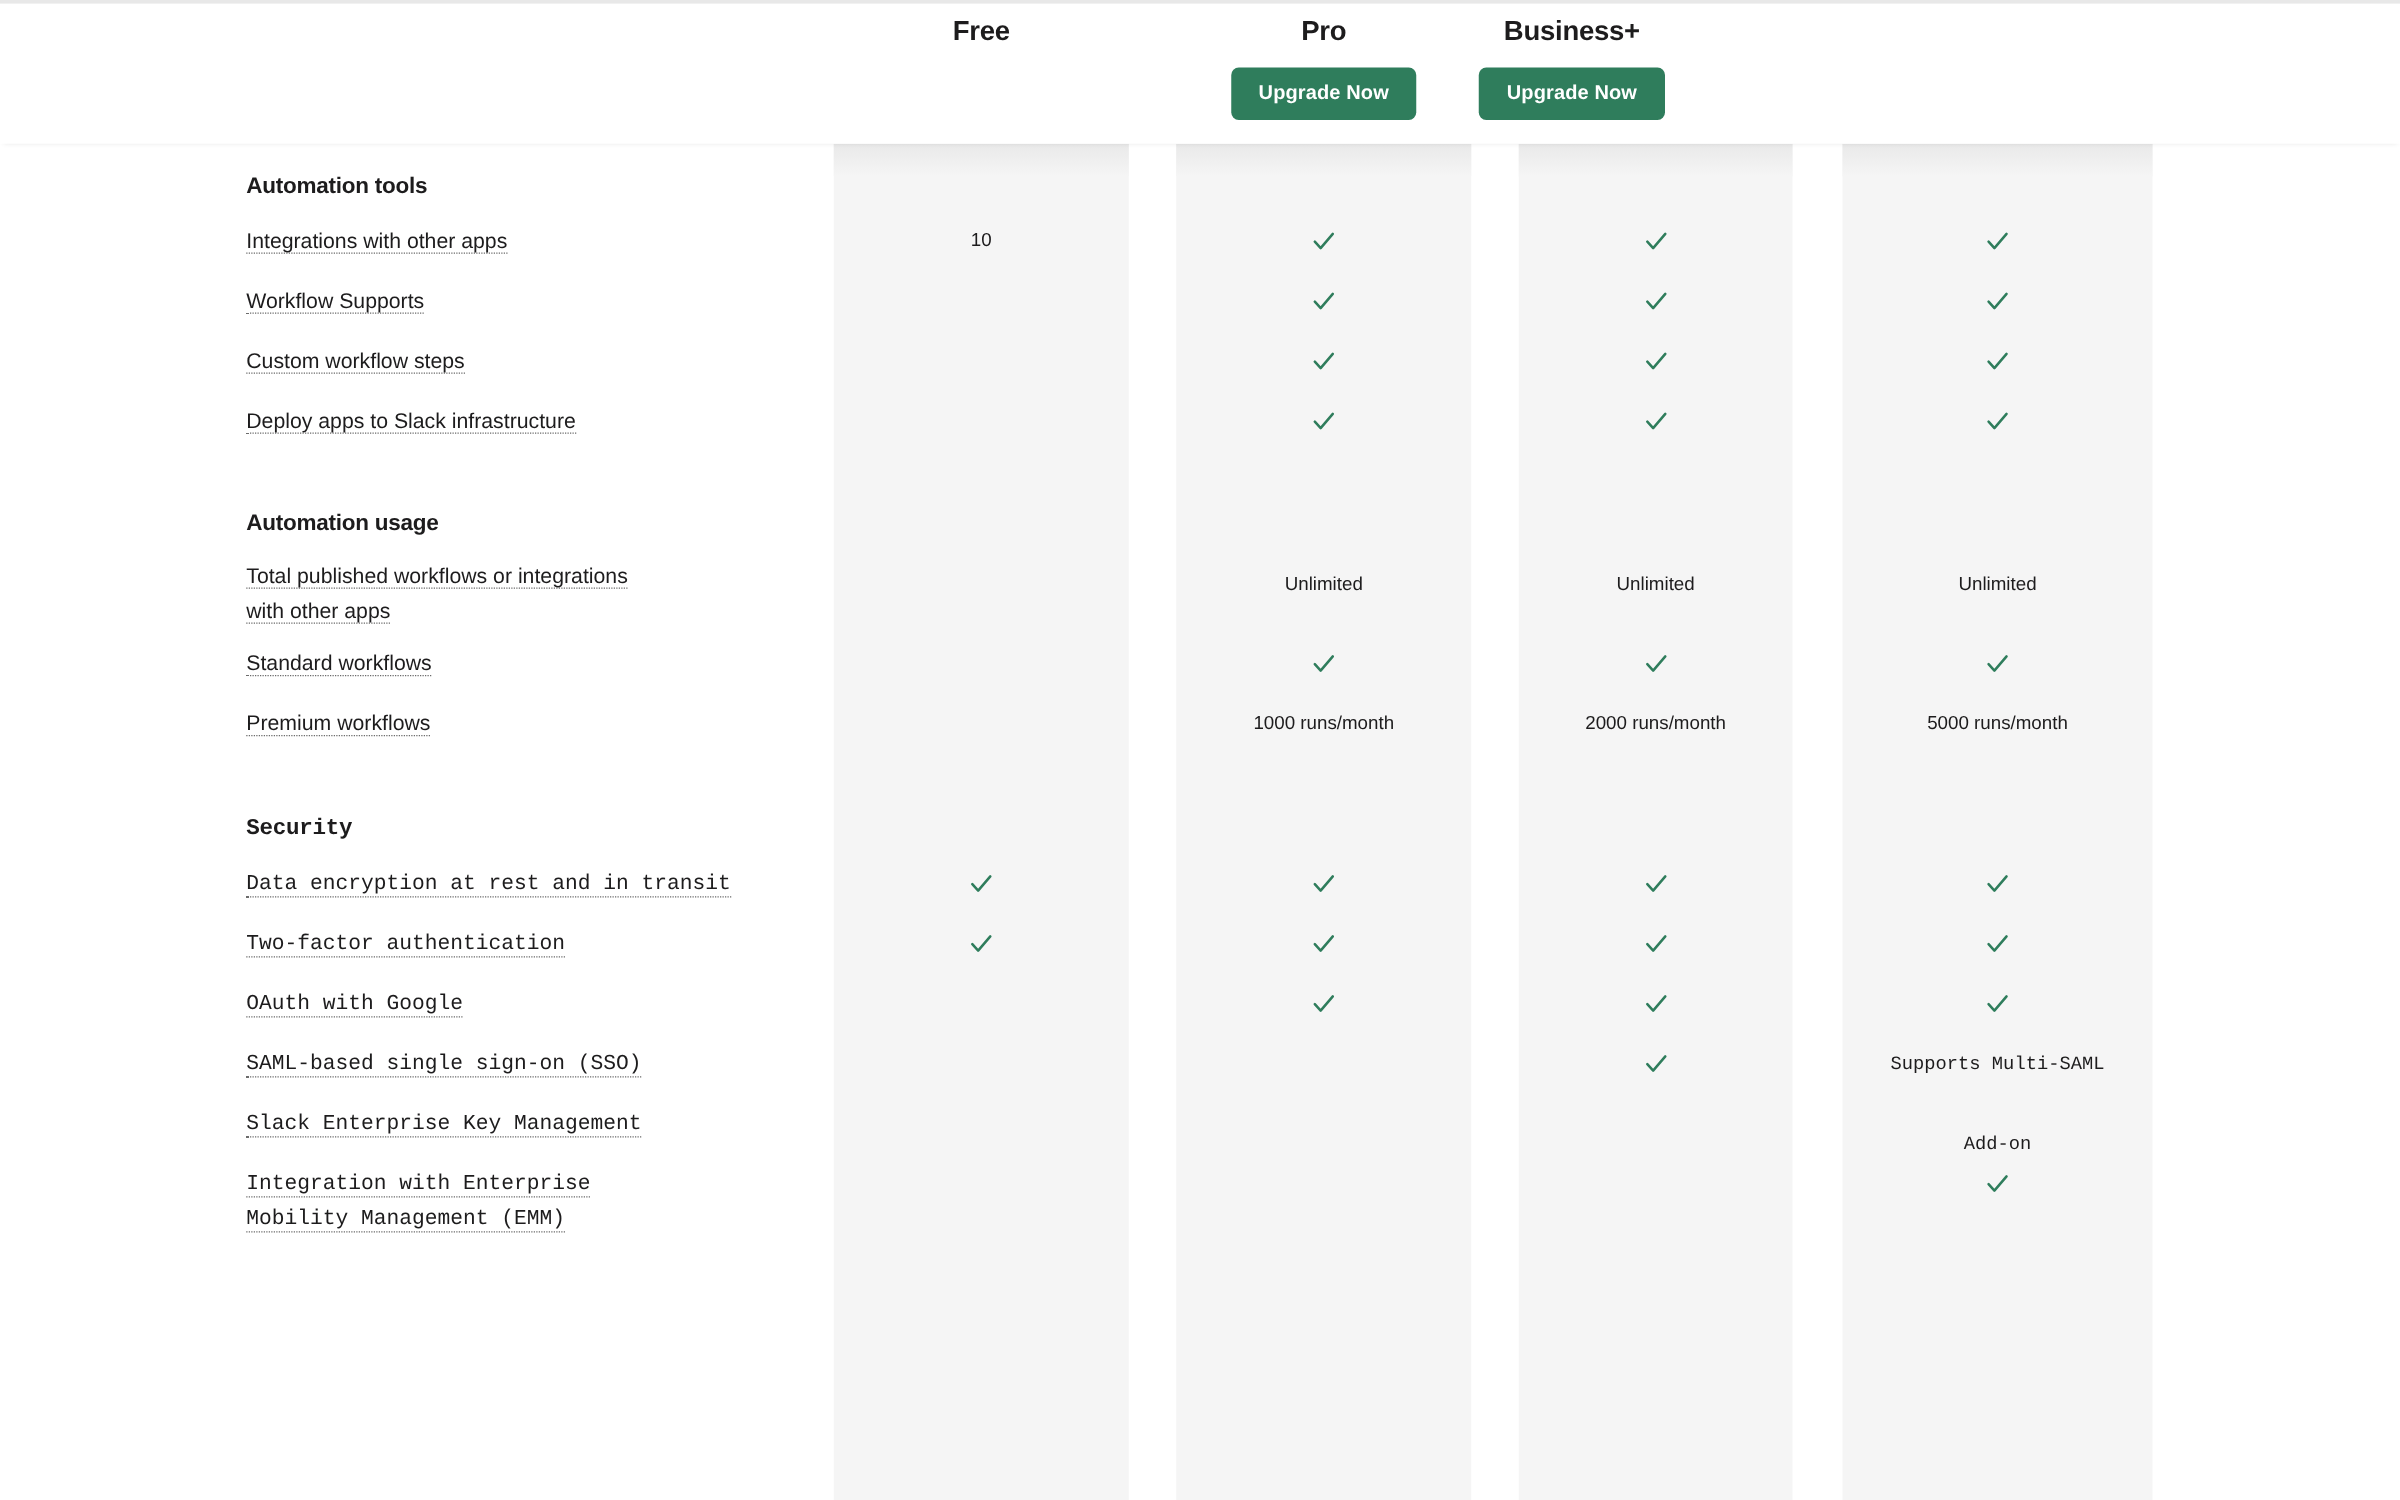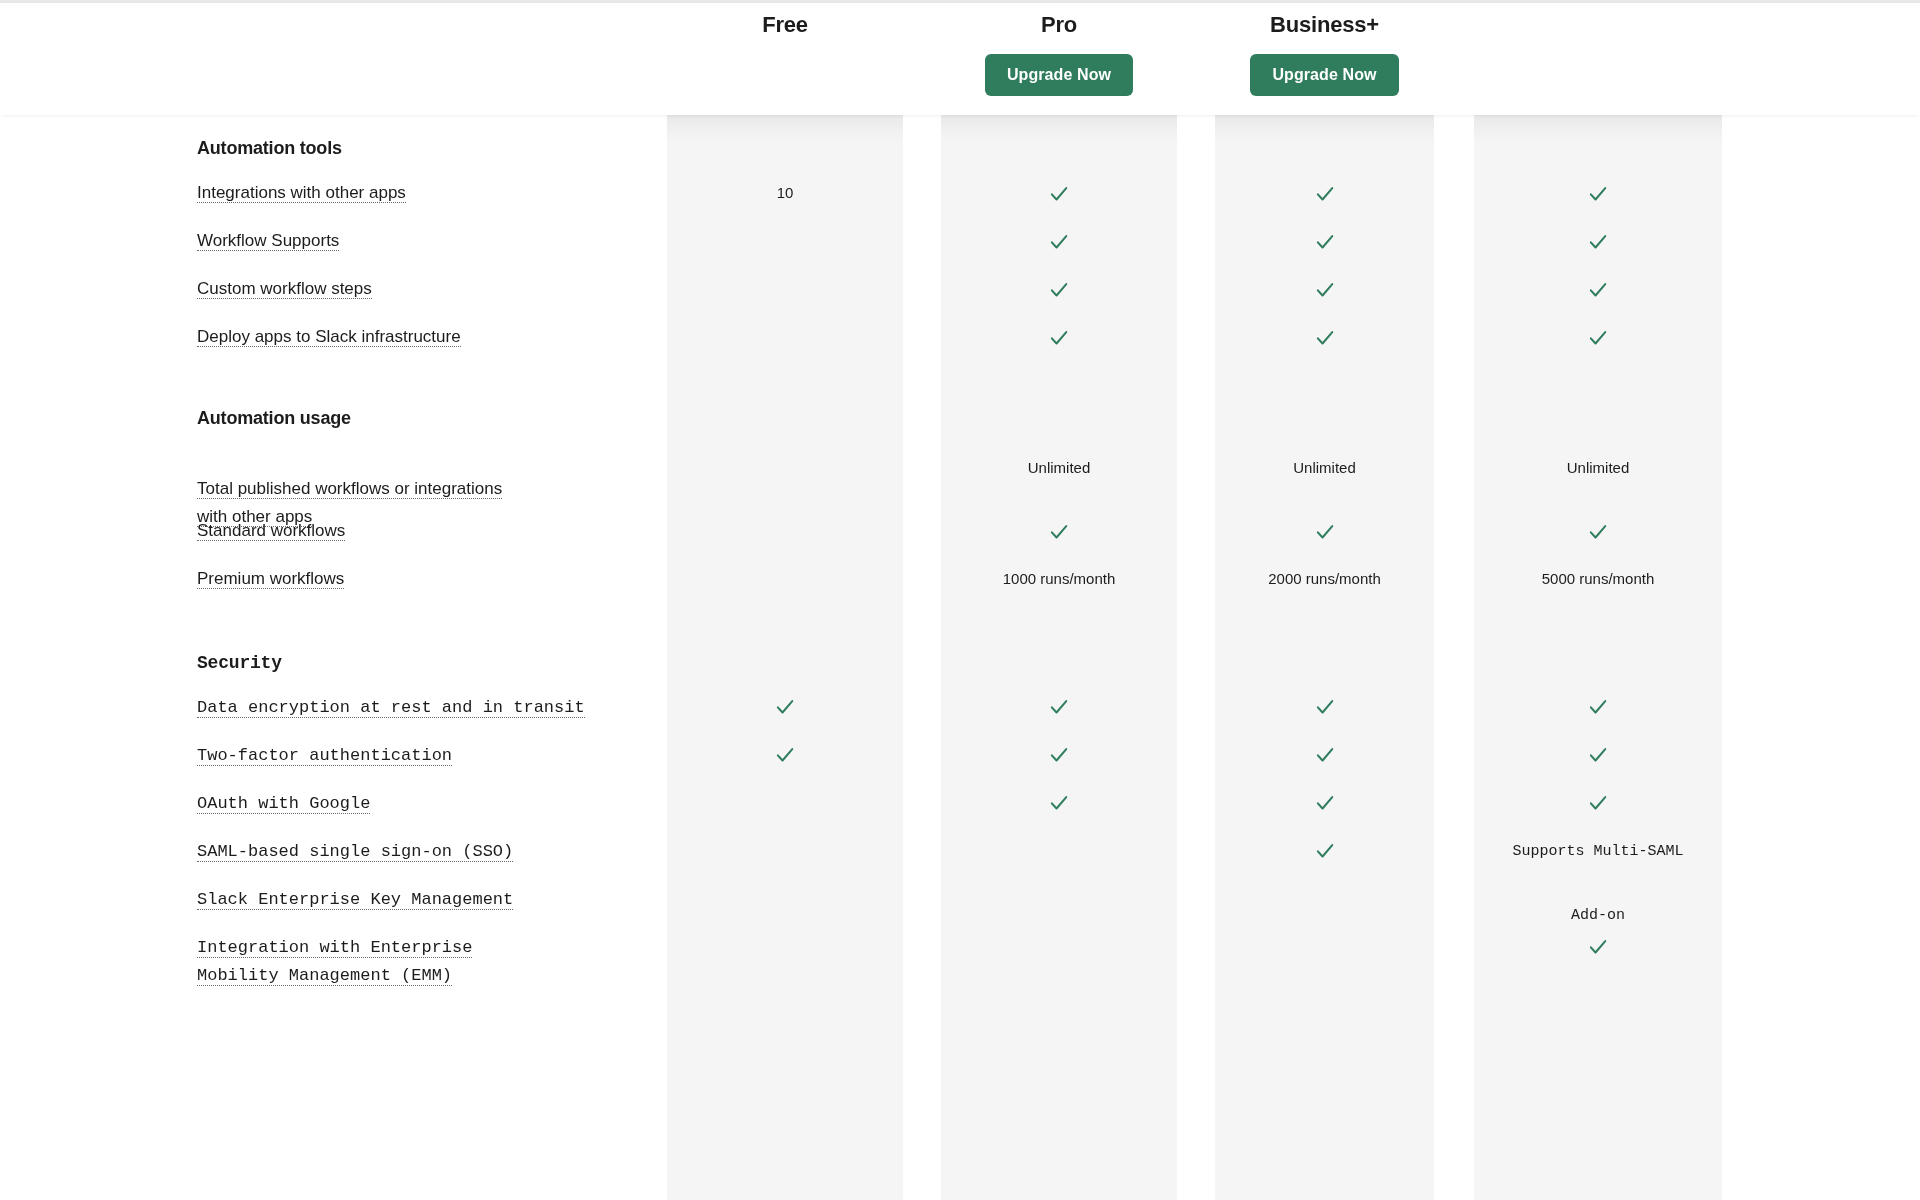--- a/index.html
+++ b/index.html
@@ -76,21 +76,21 @@
     height: 112px;
   }
   .plan-col {
     position: absolute;
     top: 0;
     height: 112px;
     text-align: center;
   }
   .plan-col.p0 { left: 667px;  width: 236px; }
   .plan-col.p1 { left: 941px;  width: 236px; }
-  .plan-col.p2 { left: 1215px; width: 219px; }
+  .plan-col.p2 { left: 1148px; width: 219px; }
   .plan-col.p3 { left: 1474px; width: 248px; }
 
   .plan-name {
     font-size: 22px;
     font-weight: 700;
     line-height: 26px;
     letter-spacing: -0.2px;
     color: #1d1c1d;
     margin-top: 9px;
   }
@@ -262,21 +262,21 @@
                 <path d="M4.2 12.4 L9.3 18 L19.9 5.6" fill="none" stroke="#2f7d5c" stroke-width="2.2" stroke-linecap="round" stroke-linejoin="round"></path>
               </svg></span></div>
           <div class="cell c3" style="top: 0px;"><span class="check"><svg viewBox="0 0 24 24" aria-hidden="true">
                 <path d="M4.2 12.4 L9.3 18 L19.9 5.6" fill="none" stroke="#2f7d5c" stroke-width="2.2" stroke-linecap="round" stroke-linejoin="round"></path>
               </svg></span></div>
         </div>
       </div>
       <div class="section" style="position: absolute; top: 290px; left: 0px; width: 1920px;">
         <div class="section-title">Automation usage</div>
         <div class="feature-row" style="position: absolute; top: 42px; left: 0px; width: 1920px;">
-          <div class="feature-label" style="width: 336px; margin-top: 28px;"><span class="lbl">Total published workflows or integrations with other apps</span></div>
+          <div class="feature-label" style="width: 336px;"><span class="lbl">Total published workflows or integrations with other apps</span></div>
           <div class="cell c1" style="top: 7px;">Unlimited</div>
           <div class="cell c2" style="top: 7px;">Unlimited</div>
           <div class="cell c3" style="top: 7px;">Unlimited</div>
         </div>
         <div class="feature-row" style="position: absolute; top: 112px; left: 0px; width: 1920px;">
           <div class="feature-label" style="width: 420px;"><span class="lbl">Standard workflows</span></div>
           <div class="cell c1" style="top: 0px;"><span class="check"><svg viewBox="0 0 24 24" aria-hidden="true">
                 <path d="M4.2 12.4 L9.3 18 L19.9 5.6" fill="none" stroke="#2f7d5c" stroke-width="2.2" stroke-linecap="round" stroke-linejoin="round"></path>
               </svg></span></div>
           <div class="cell c2" style="top: 0px;"><span class="check"><svg viewBox="0 0 24 24" aria-hidden="true">

